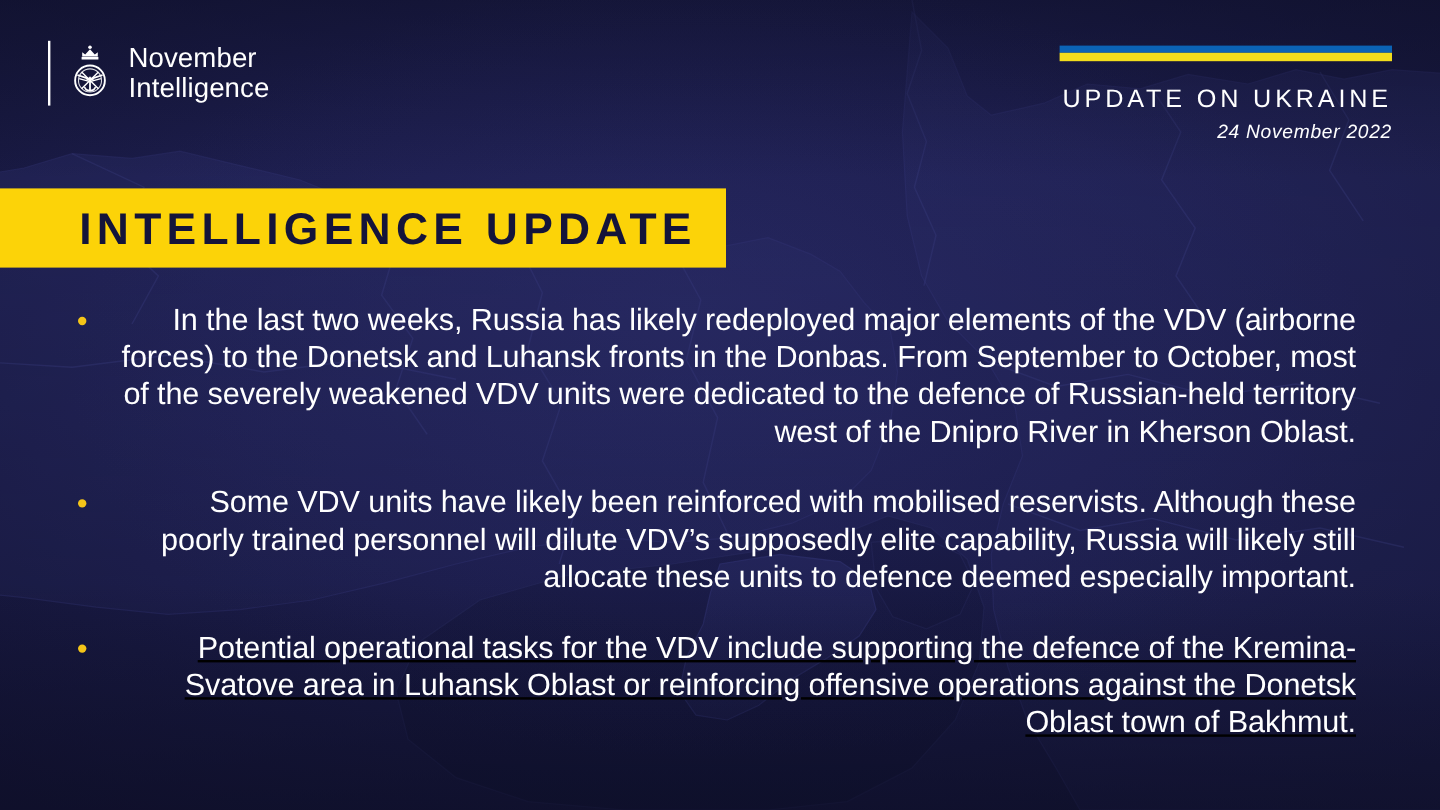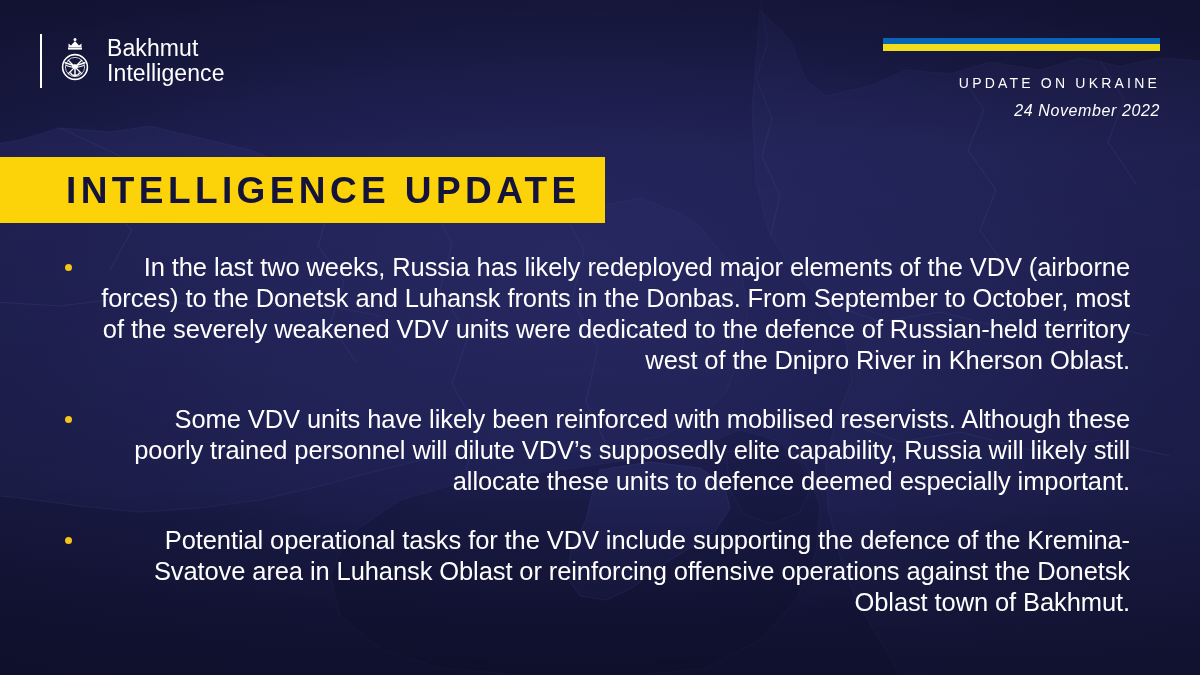--- a/index.html
+++ b/index.html
@@ -81,21 +81,21 @@
   .flagbar .yellow { height: 7px; background: #f2dd1c; }
 
   .update-block {
     position: absolute;
     right: 40px;
     top: 70px;
     text-align: right;
     color: #ffffff;
   }
   .update-title {
-    font-size: 14px;
+    font-size: 21px;
     letter-spacing: 3.2px;
     font-weight: 400;
     line-height: 26px;
     white-space: nowrap;
   }
   .update-date {
     font-size: 16px;
     font-style: italic;
     font-weight: 400;
     line-height: 30px;
@@ -130,21 +130,21 @@
     left: 62px;
     top: 252px;
     right: 70px;
   }
   .bullet {
     position: relative;
     padding-left: 38px;
     margin-bottom: 28px;
     text-align: right;
   }
-  .bullet:last-child { margin-bottom: 0; }
+  .bullet:last-child { margin-bottom: 0; text-decoration: underline; }
   .bullet-dot {
     position: absolute;
     left: 3px;
     top: 12px;
     width: 7px;
     height: 7px;
     border-radius: 50%;
     background: #f5c518;
   }
   .bullet-text {
@@ -231,21 +231,21 @@
 
           <path d="M13,40 L27,26 M27,40 L13,26" stroke-width="1.2"></path>
           <path d="M20,30 L20,42" stroke-width="1.5"></path>
           <path d="M15.5,38.5 C16.5,42.5 23.5,42.5 24.5,38.5" stroke-width="1.3"></path>
           <path d="M17,32.5 L23,32.5" stroke-width="1.2"></path>
         </g>
       </svg>
     </div>
 
     <div class="brand-text">
-      <div>Bakhmut</div>
+      <div>November</div>
       <div>Intelligence</div>
     </div>
   </div>
 
   <div class="flagbar">
     <div class="blue"></div>
     <div class="yellow"></div>
   </div>
 
   <div class="update-block">

